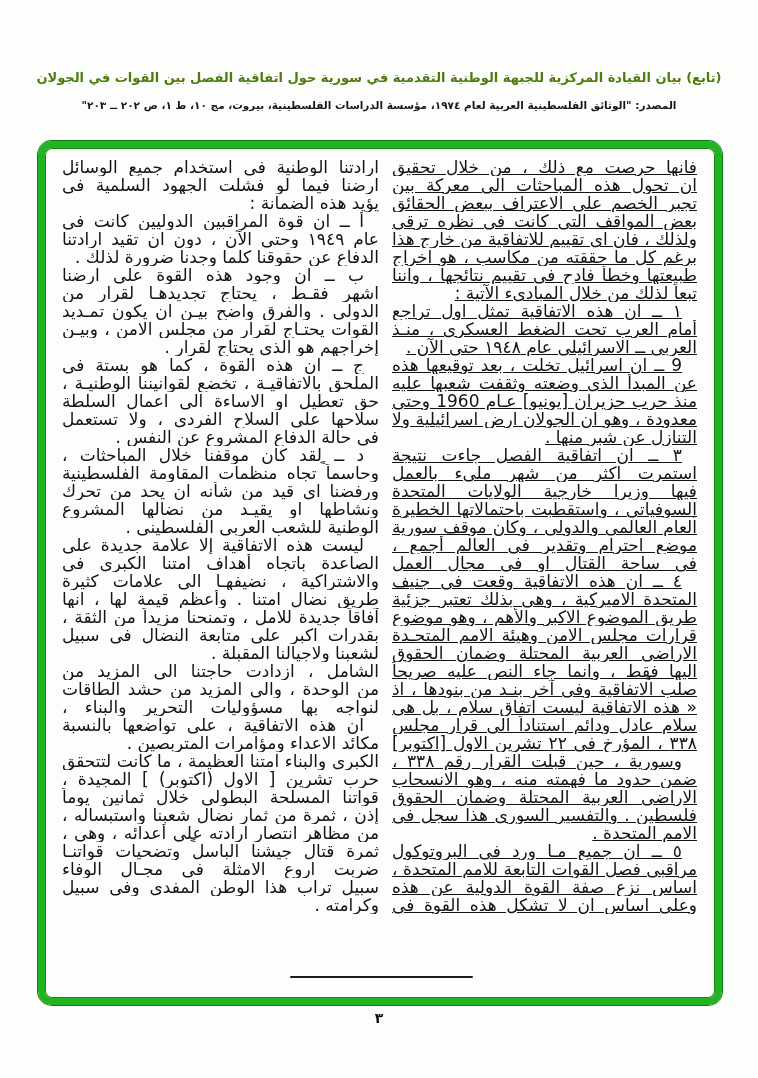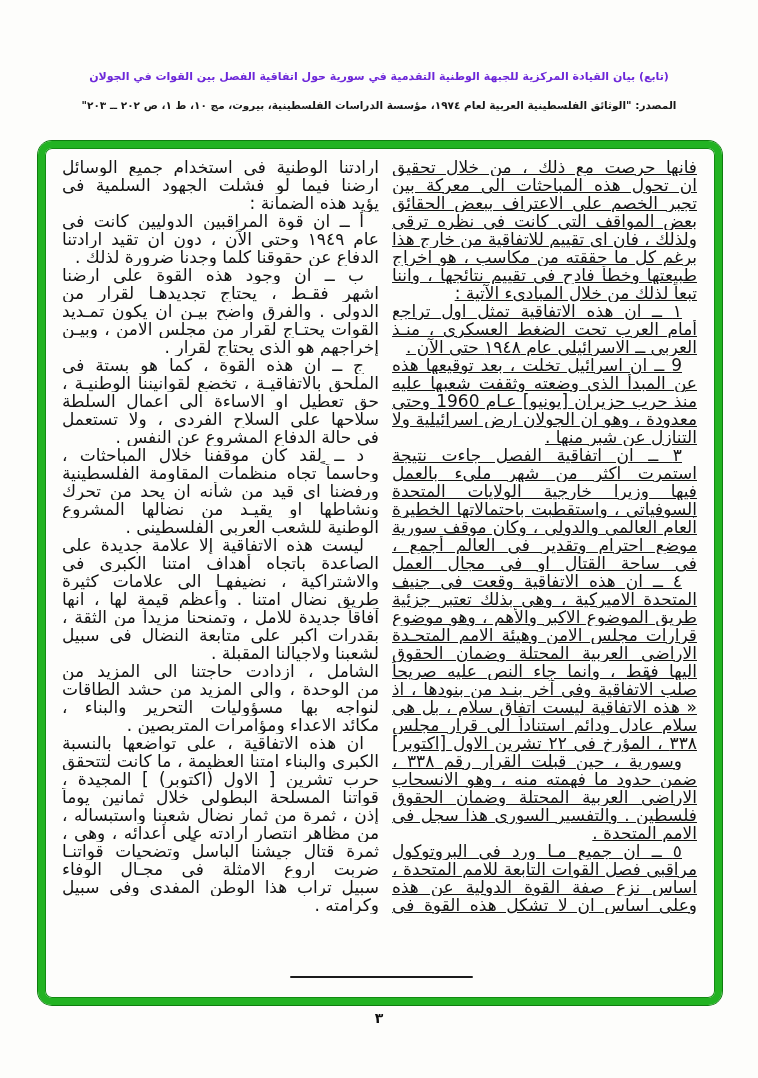--- a/index.html
+++ b/index.html
@@ -4,21 +4,21 @@
 <style>
   html, body { margin:0; padding:0; background:#ffffff; }
   .page {
     position:relative; width:758px; height:1078px;
     background:#fdfdfb; overflow:hidden;
     font-family:"DejaVu Sans", sans-serif; color:#141414;
   }
   .title {
     position:absolute; top:70px; left:0; right:0;
     text-align:center; direction:rtl; white-space:nowrap;
-    font-size:11px; font-weight:bold; color:#6d28d9;
+    font-size:13px; font-weight:bold; color:#4d7c0f;
   }
   .source {
     position:absolute; top:99px; left:0; right:0;
     text-align:center; direction:rtl; white-space:nowrap;
     font-size:10.5px; font-weight:bold; color:#181818;
   }
   .frame {
     position:absolute; left:38px; top:141px; width:684px; height:864px;
     box-sizing:border-box;
     border:7px solid #22b322; border-radius:14px;
@@ -125,22 +125,22 @@
         <div class="tline ind">ليست هذه الاتفاقية إلا علامة جديدة على طريقنـا</div>
         <div class="tline">الصاعدة باتجاه أهداف امتنا الكبرى في الوحدة والحرية</div>
         <div class="tline">والاشتراكية ، نضيفهـا الى علامات كثيرة سبقت على</div>
         <div class="tline">طريق نضال امتنا . وأعظم قيمة لها ، انها تفتح امامنا</div>
         <div class="tline">آفاقاً جديدة للامل ، وتمنحنا مزيداً من الثقة ، وتمدنا</div>
         <div class="tline">بقدرات اكبر على متابعة النضال في سبيل بناء مستقبل كريم</div>
         <div class="tline end">لشعبنا ولاجيالنا المقبلة .</div>
         <div class="tline">الشامل ، ازدادت حاجتنا الى المزيد من الوعي ، والى المزيد</div>
         <div class="tline">من الوحدة ، والى المزيد من حشد الطاقات وتعبئة الموارد</div>
         <div class="tline">لنواجه بها مسؤوليات التحرير والبناء ، ولنتغلب بها على</div>
+        <div class="tline ind">ان هذه الاتفاقية ، على تواضعها بالنسبة لاهدافنـا</div>
         <div class="tline end">مكائد الاعداء ومؤامرات المتربصين .</div>
-        <div class="tline ind">ان هذه الاتفاقية ، على تواضعها بالنسبة لاهدافنـا</div>
         <div class="tline">الكبرى والبناء امتنا العظيمة ، ما كانت لتتحقق لولا</div>
         <div class="tline">حرب تشرين [ الاول (اكتوبر) ] المجيدة ، ولولا قتال</div>
         <div class="tline">قواتنا المسلحة البطولي خلال ثمانين يوماً كاملة . فهي ،</div>
         <div class="tline">إذن ، ثمرة من ثمار نضال شعبنا واستبساله ، وهي مظهر</div>
         <div class="tline">من مظاهر انتصار ارادته على أعدائه ، وهي ، اولا واخيراً ،</div>
         <div class="tline">ثمرة قتال جيشنا الباسل وتضحيات قواتنـا المسلحة التي</div>
         <div class="tline">ضربت اروع الامثلة في مجـال الوفاء والتضحية والفداء في</div>
         <div class="tline">سبيل تراب هذا الوطن المفدى وفي سبيل عزة شعبنا العظيم</div>
         <div class="tline end">وكرامته .</div>
       </div>

